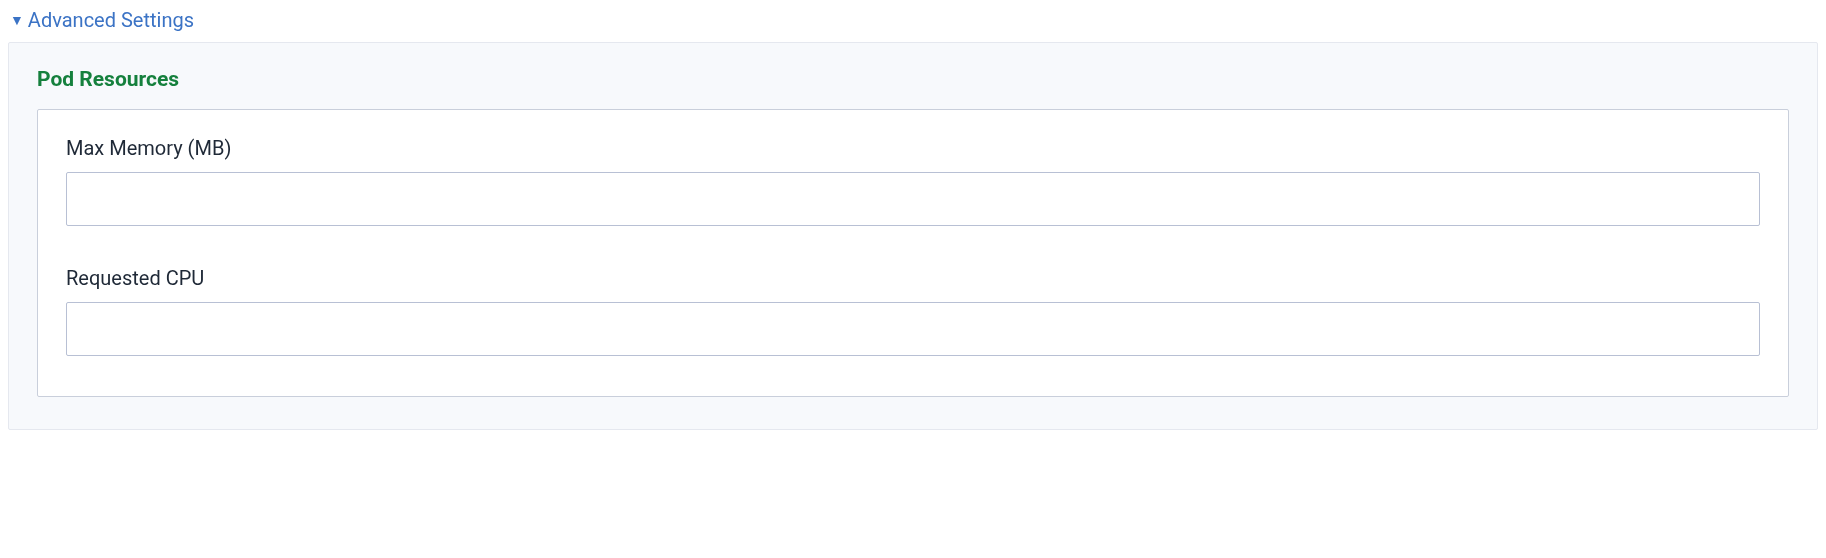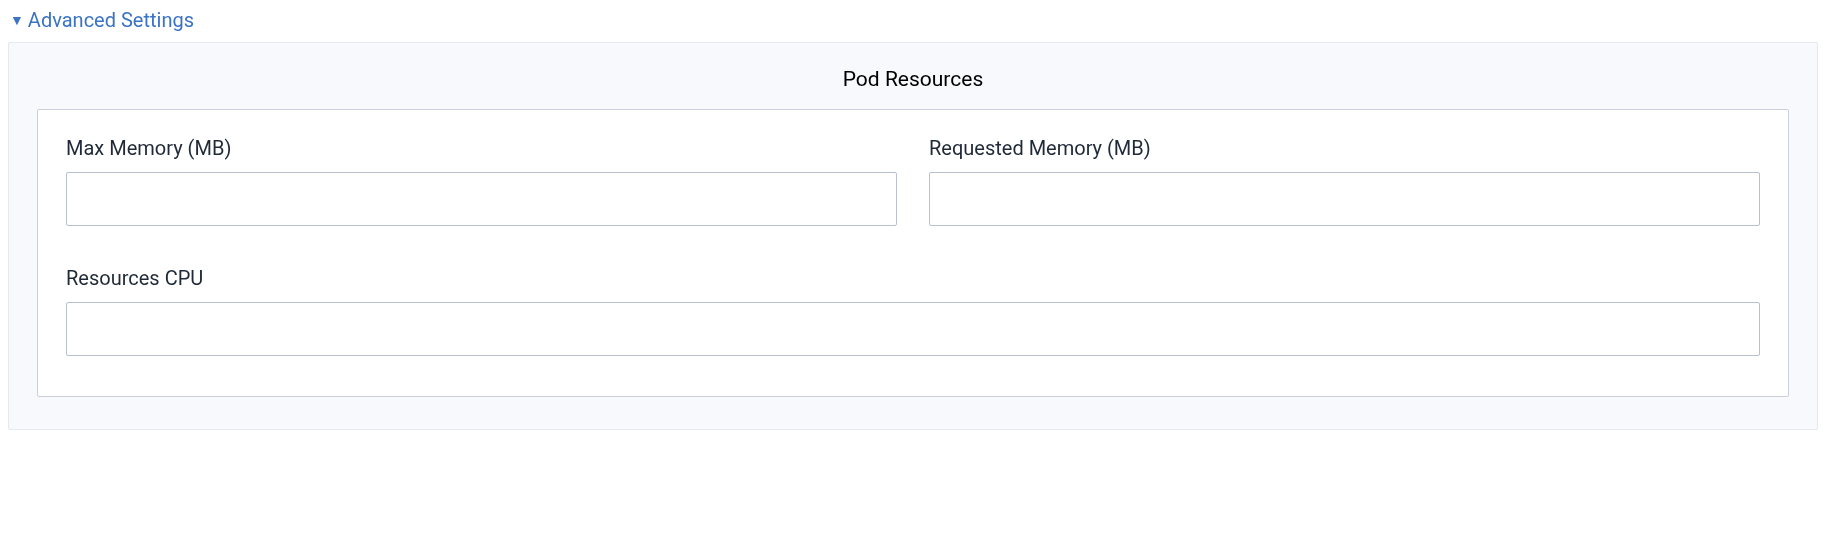--- a/index.html
+++ b/index.html
@@ -28,25 +28,24 @@
       font-size: 14px;
       color: #3b73c5;
     }
     .panel {
       background: #f7f9fc;
       border: 1px solid #e5e8ef;
       border-radius: 2px;
       padding: 24px 28px 32px 28px;
     }
     .section-title {
-      color: #000000;
+      color: #15803d;
       font-size: 21px;
-      font-weight: 400;
+      font-weight: 700;
       margin-bottom: 18px;
-      text-align: center;
     }
     .fieldset-box {
       background: #ffffff;
       border: 1px solid #c9cfdb;
       border-radius: 2px;
       padding: 26px 28px 40px 28px;
     }
     .form-row {
       display: flex;
       gap: 32px;
@@ -86,25 +85,21 @@
 </div>
 
 <div class="panel">
   <div class="section-title">Pod Resources</div>
   <div class="fieldset-box">
     <div class="form-row">
       <div class="form-group">
         <label class="form-label">Max Memory (MB)</label>
         <input type="text" class="form-input" value="" style="">
       </div>
-      <div class="form-group">
-        <label class="form-label">Requested Memory (MB)</label>
-        <input type="text" class="form-input" value="" style="">
-      </div>
     </div>
     <div class="form-row">
       <div class="form-group">
-        <label class="form-label">Resources CPU</label>
+        <label class="form-label">Requested CPU</label>
         <input type="text" class="form-input" value="" style="">
       </div>
     </div>
   </div>
 </div>
 
 </body></html>

